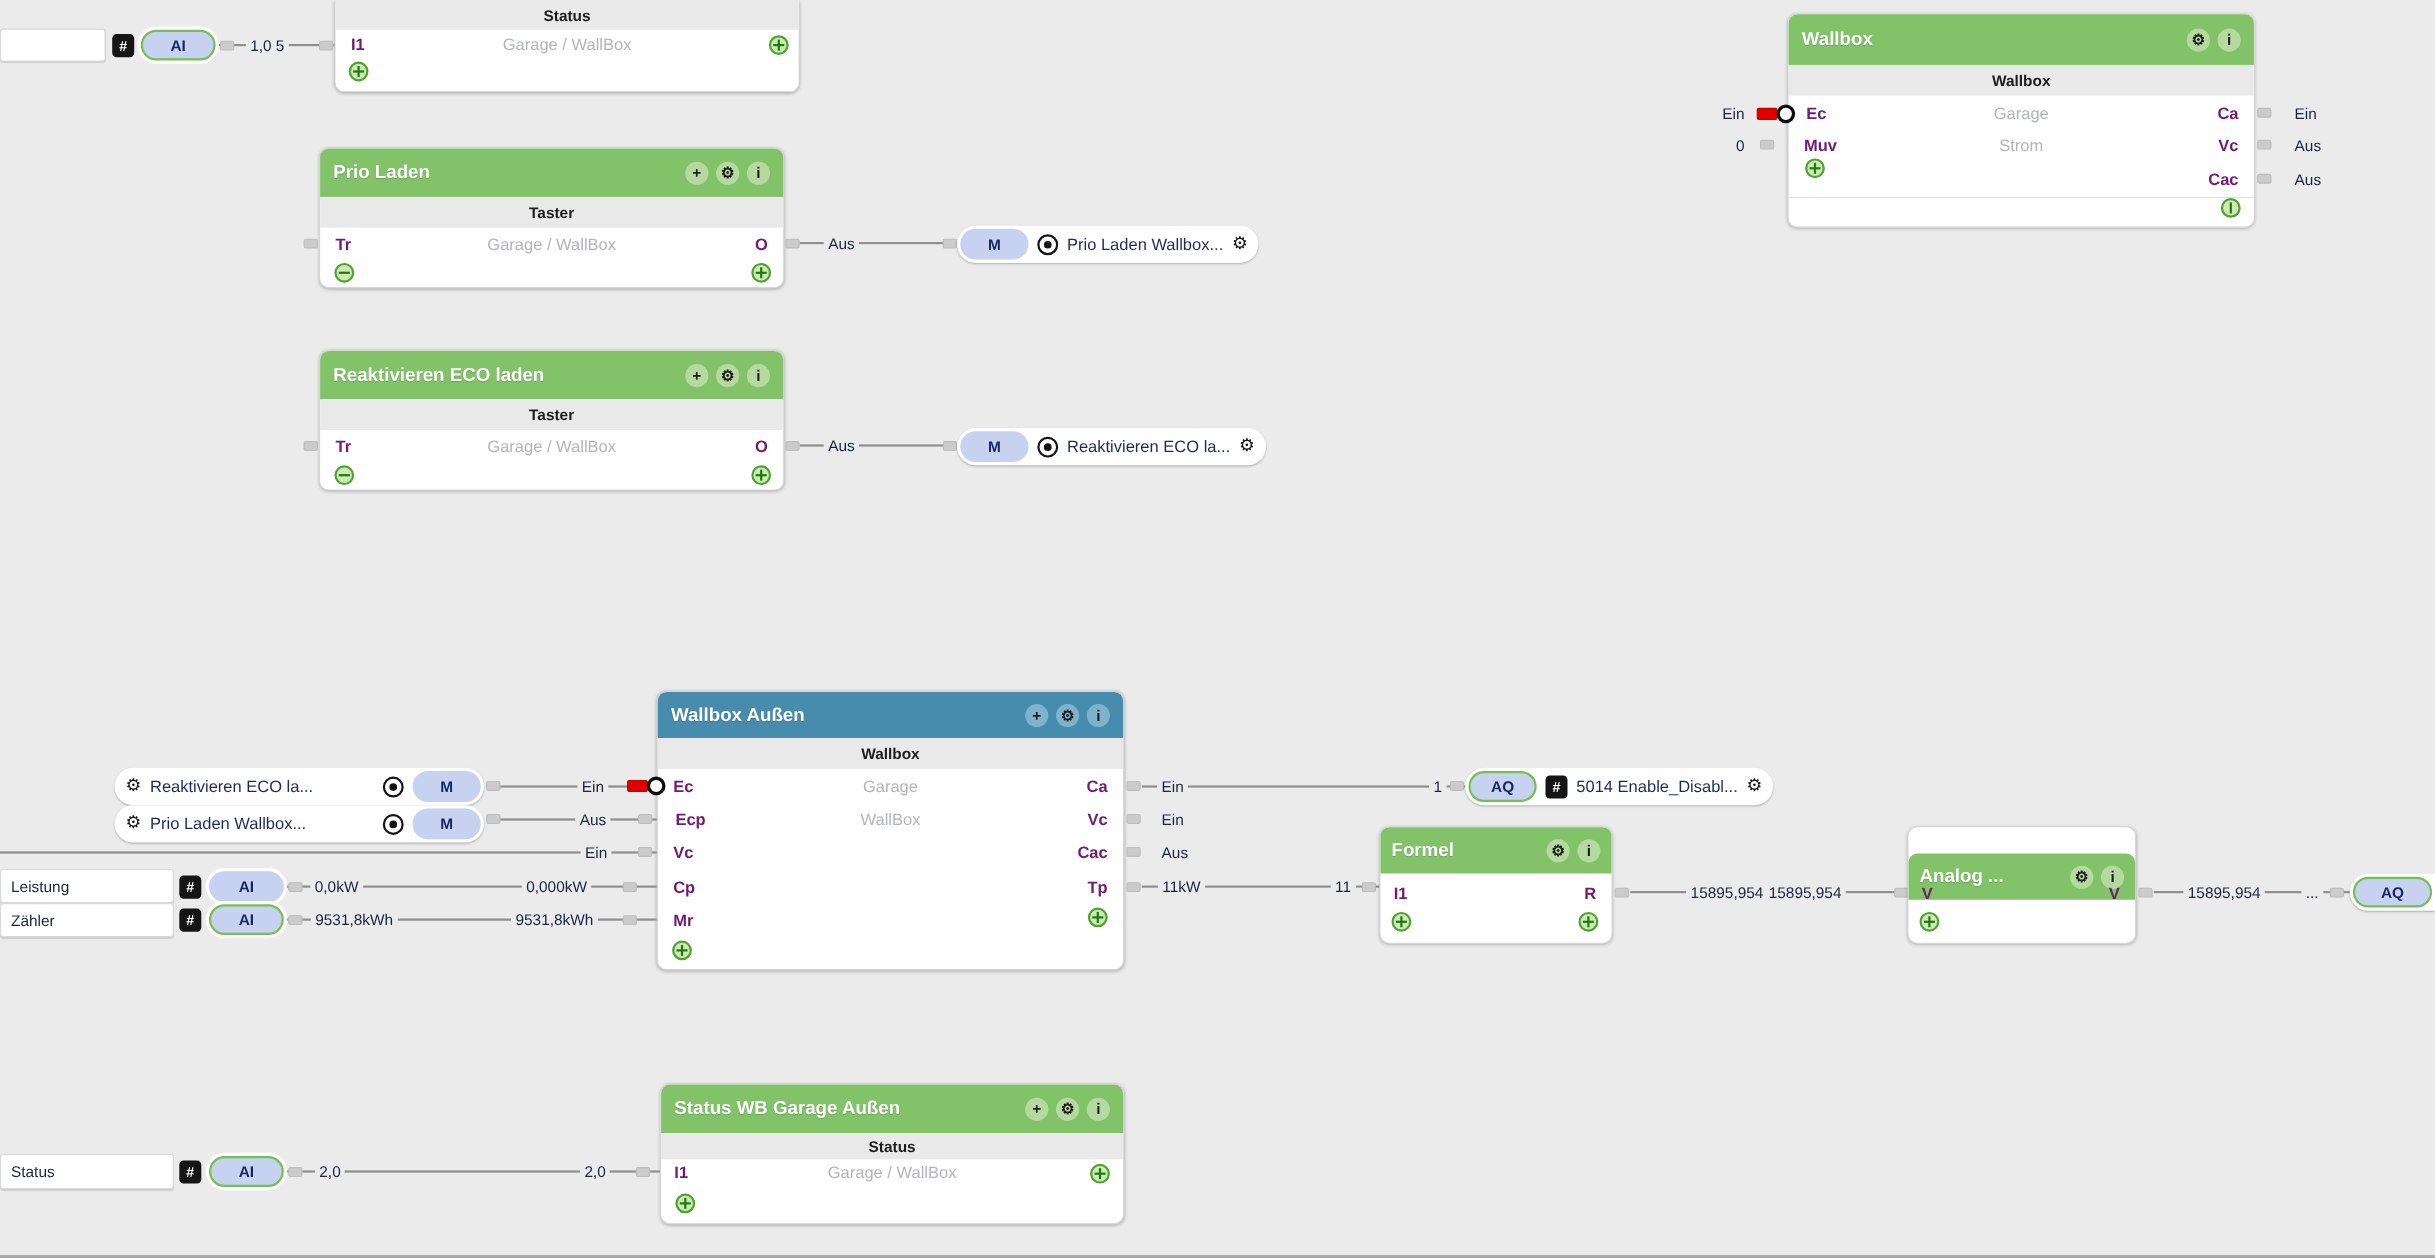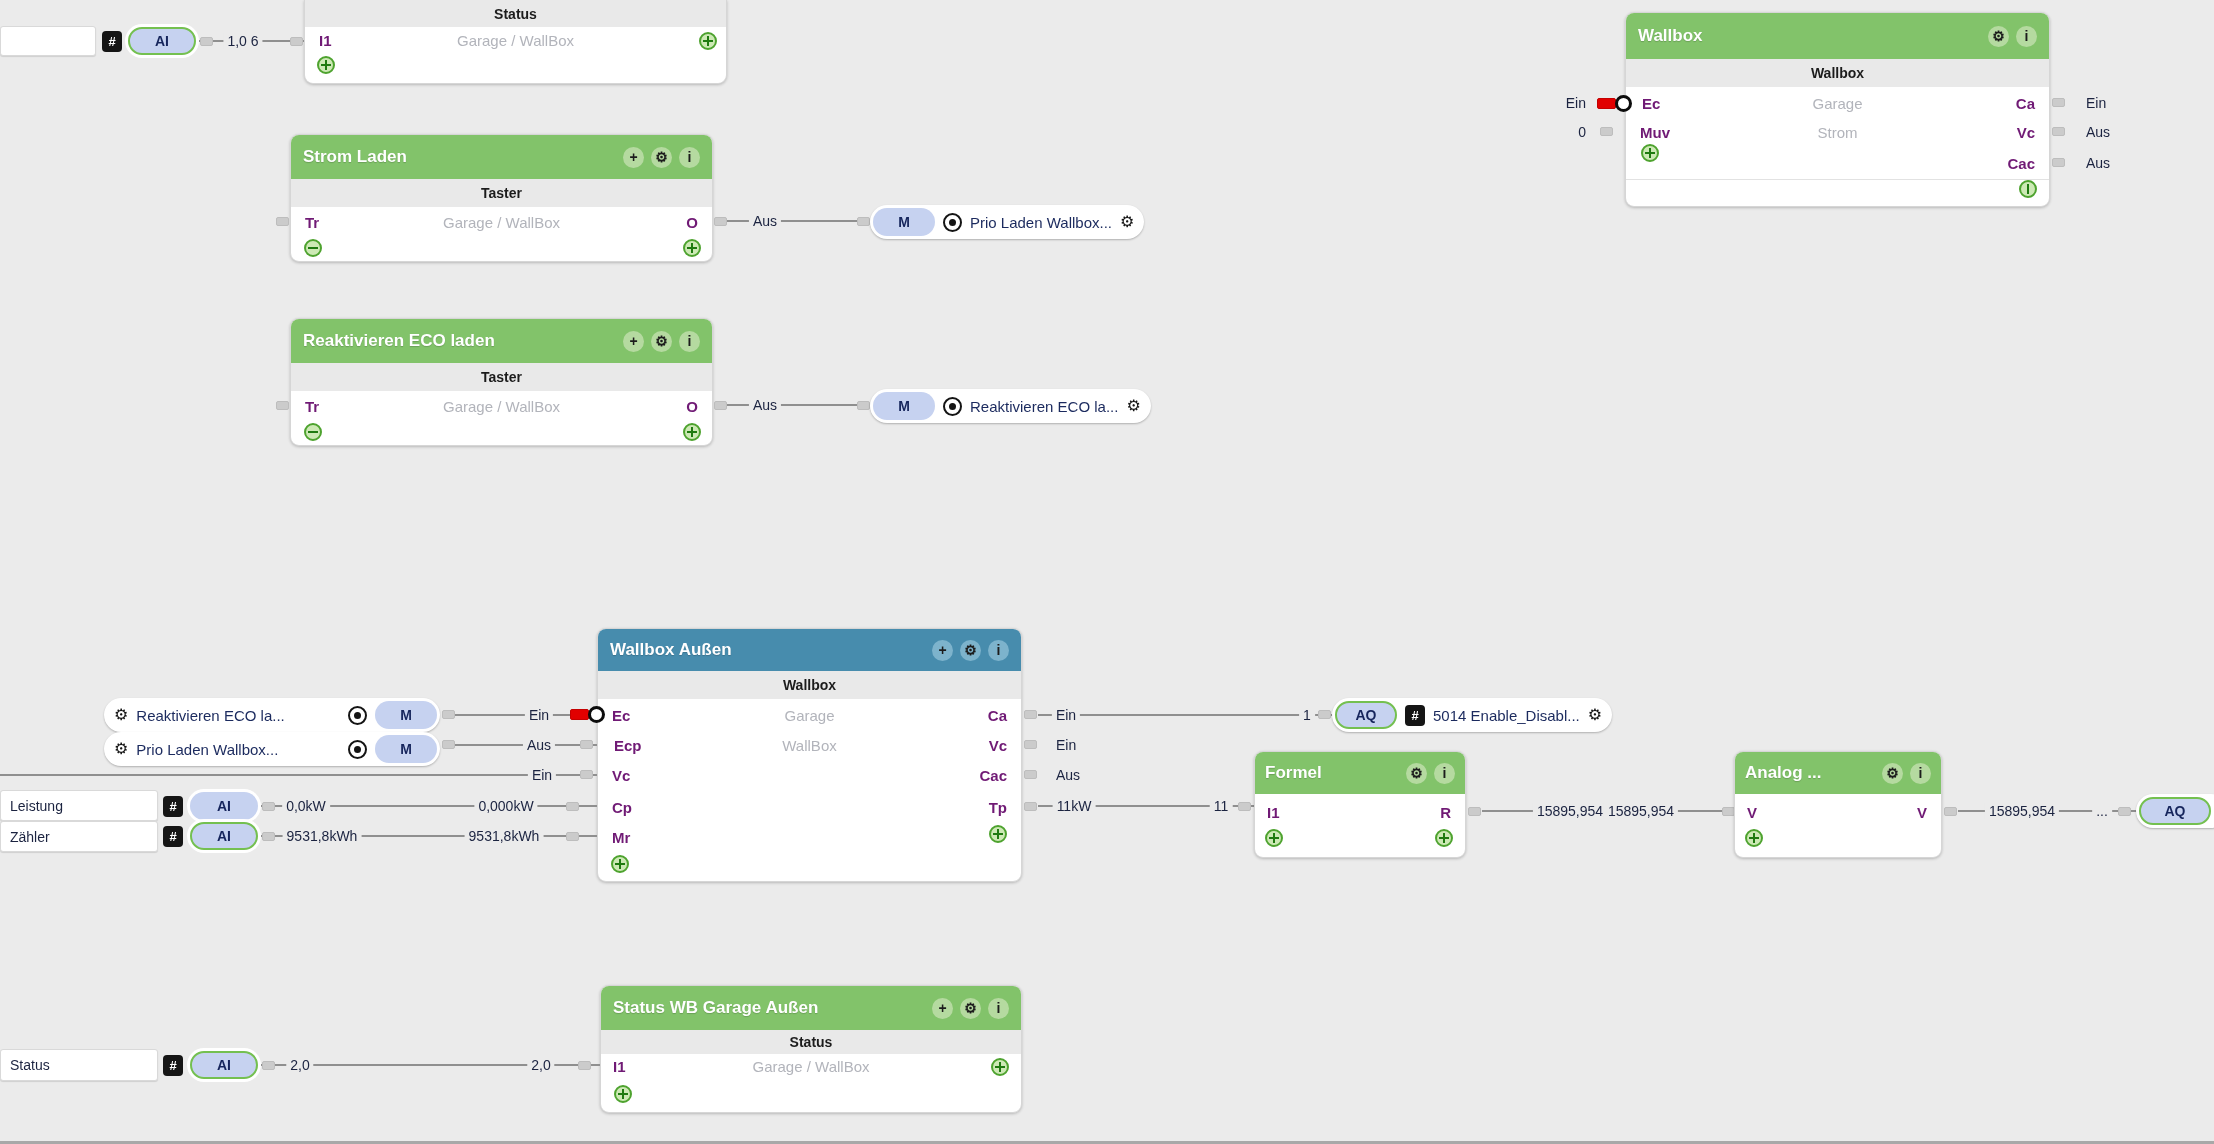--- a/index.html
+++ b/index.html
@@ -84,27 +84,27 @@
     <span class="gicon plus" style="left:394px;top:32px;"></span>
     <span class="gicon plus" style="left:12px;top:56px;"></span>
   </div>
 
   <div class="labelbox" style="left:0;top:26px;width:96px;height:30px;">
     <span></span>
   </div>
   <span class="hash" style="left:102px;top:31px;">#</span>
   <div class="aipill active" style="left:128px;top:27px;">AI</div>
   <div class="wire" style="left:199px;top:40px;width:105px;"></div>
-  <span class="lab" style="left:243px;top:41px;">1,0 6</span>
+  <span class="lab" style="left:243px;top:41px;">1,0 5</span>
   <div class="stub" style="left:200px;top:37px;"></div>
   <div class="stub" style="left:290px;top:37px;"></div>
 
   <div class="block" style="left:290px;top:134px;width:423px;height:128px;">
     <div class="bhdr green" style="height:44px;">
-      <span class="btitle">Strom Laden</span>
+      <span class="btitle">Prio Laden</span>
       <span class="hbtns">
         <span class="hbtn">+</span>
         <span class="hbtn">⚙</span>
         <span class="hbtn">i</span>
       </span>
     </div>
     <div class="bsub" style="top:44px;height:28px;">Taster</div>
     <span class="port" style="left:14px;top:78px;">Tr</span>
     <span class="center-label" style="top:78px;">Garage / WallBox</span>
     <span class="port r" style="right:14px;top:78px;">O</span>
@@ -295,21 +295,21 @@
     <span class="gicon plus" style="left:10px;top:77px;"></span>
     <span class="gicon plus" style="right:12px;top:77px;"></span>
   </div>
   <div class="wire" style="left:1482px;top:810px;width:252px;"></div>
   <span class="lab" style="left:1570px;top:811px;">15895,954</span>
   <span class="lab" style="left:1641px;top:811px;">15895,954</span>
   <div class="stub" style="left:1468px;top:807px;"></div>
   <div class="stub" style="left:1722px;top:807px;"></div>
 
   <div class="block" style="left:1734px;top:751px;width:208px;height:107px;">
-    <div class="bhdr green" style="height:42px;padding:0 10px;">
+    <div class="bhdr green" style="height:42px;padding:0 10px;margin-top:24px;">
       <span class="btitle">Analog ...</span>
       <span class="hbtns">
         <span class="hbtn">⚙</span>
         <span class="hbtn">i</span>
       </span>
     </div>
     <span class="port" style="left:12px;top:51px;">V</span>
     <span class="port r" style="right:14px;top:51px;">V</span>
     <span class="gicon plus" style="left:10px;top:77px;"></span>
   </div>

